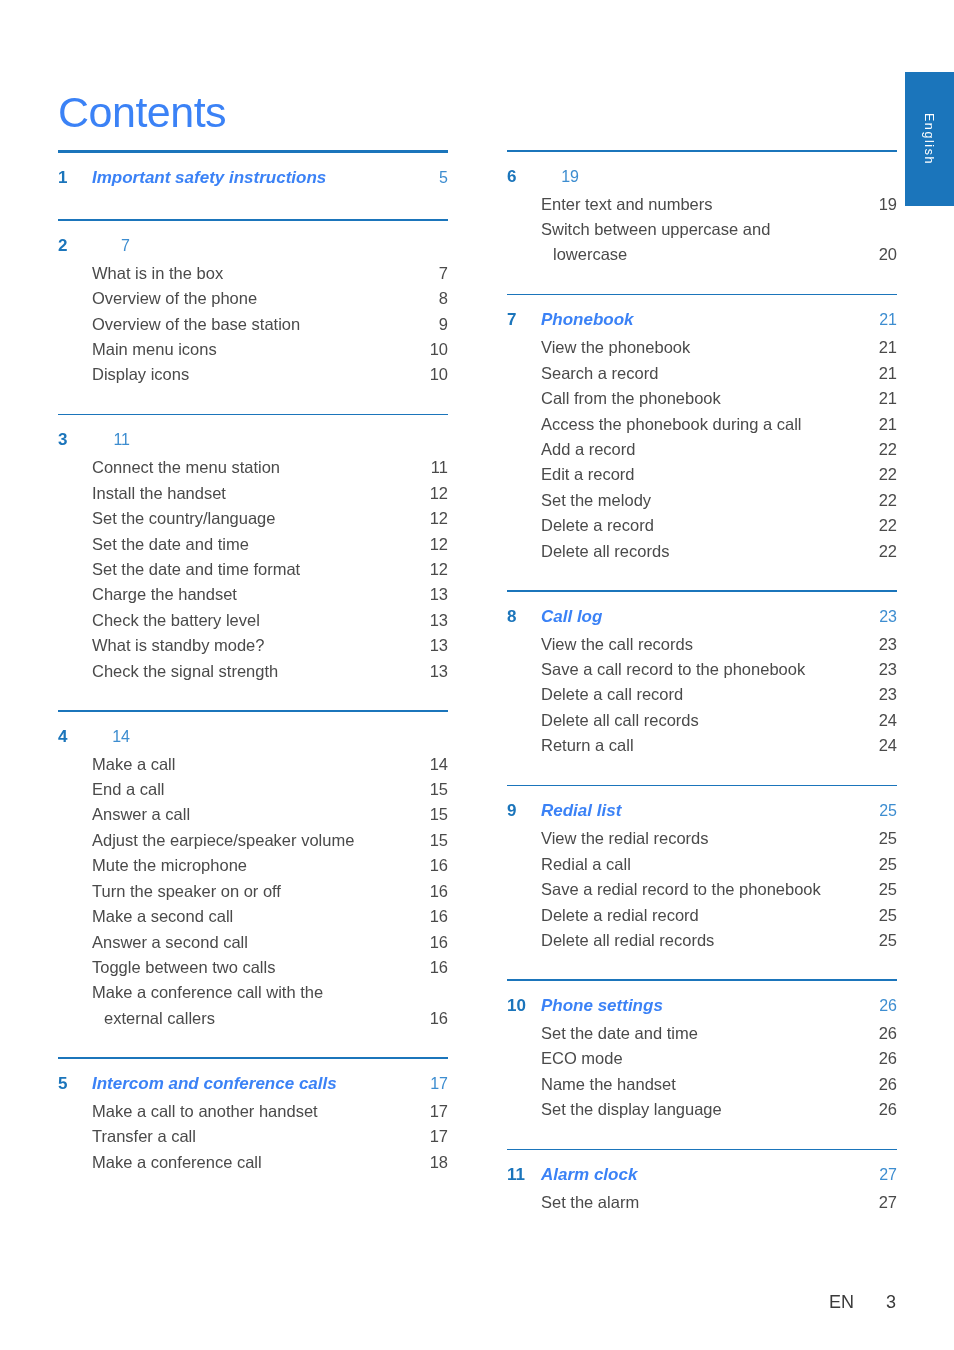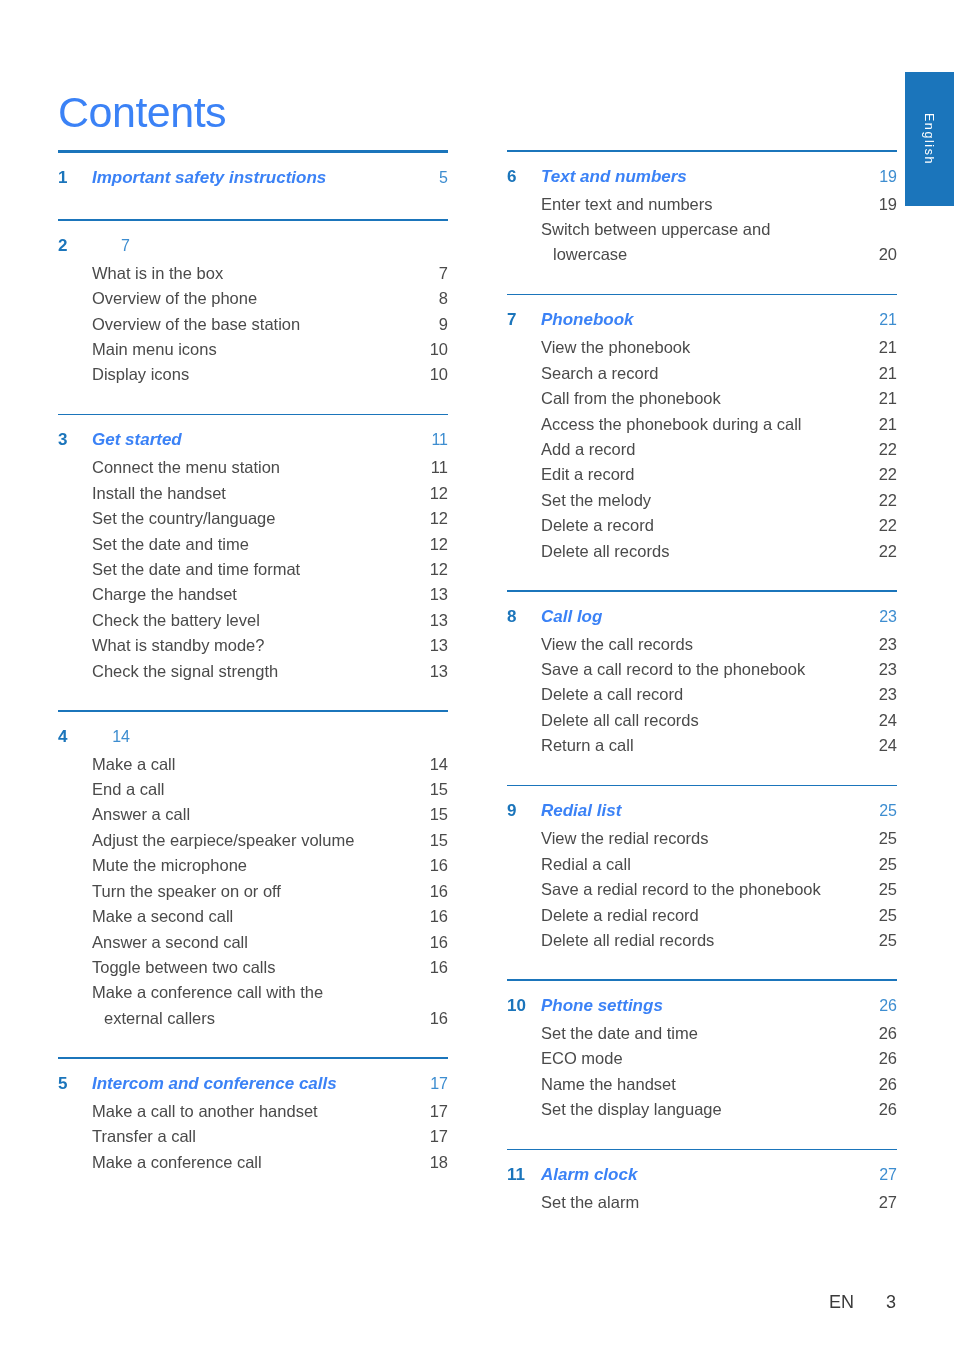--- a/index.html
+++ b/index.html
@@ -192,21 +192,20 @@
         <div class="entry">
           <span class="entry-label">Display icons</span>
           <span class="entry-page">10</span>
         </div>
       </div>
       <div class="section-gap"></div>
       <div class="section">
         <div class="rule"></div>
         <div class="sec-head">
           <span class="sec-num">3</span>
-          <span class="sec-title">Get started</span>
           <span class="sec-page">11</span>
         </div>
         <div class="entry">
           <span class="entry-label">Connect the menu station</span>
           <span class="entry-page">11</span>
         </div>
         <div class="entry">
           <span class="entry-label">Install the handset</span>
           <span class="entry-page">12</span>
         </div>
@@ -311,21 +310,20 @@
           <span class="entry-label">Make a conference call</span>
           <span class="entry-page">18</span>
         </div>
       </div>
     </div>
   <div class="column right" id="col-right">
       <div class="section">
         <div class="rule"></div>
         <div class="sec-head">
           <span class="sec-num">6</span>
-          <span class="sec-title">Text and numbers</span>
           <span class="sec-page">19</span>
         </div>
         <div class="entry">
           <span class="entry-label">Enter text and numbers</span>
           <span class="entry-page">19</span>
         </div>
         <div class="entry">
           <span class="entry-label">Switch between uppercase and</span>
           <span class="entry-page blank"></span>
         </div>

